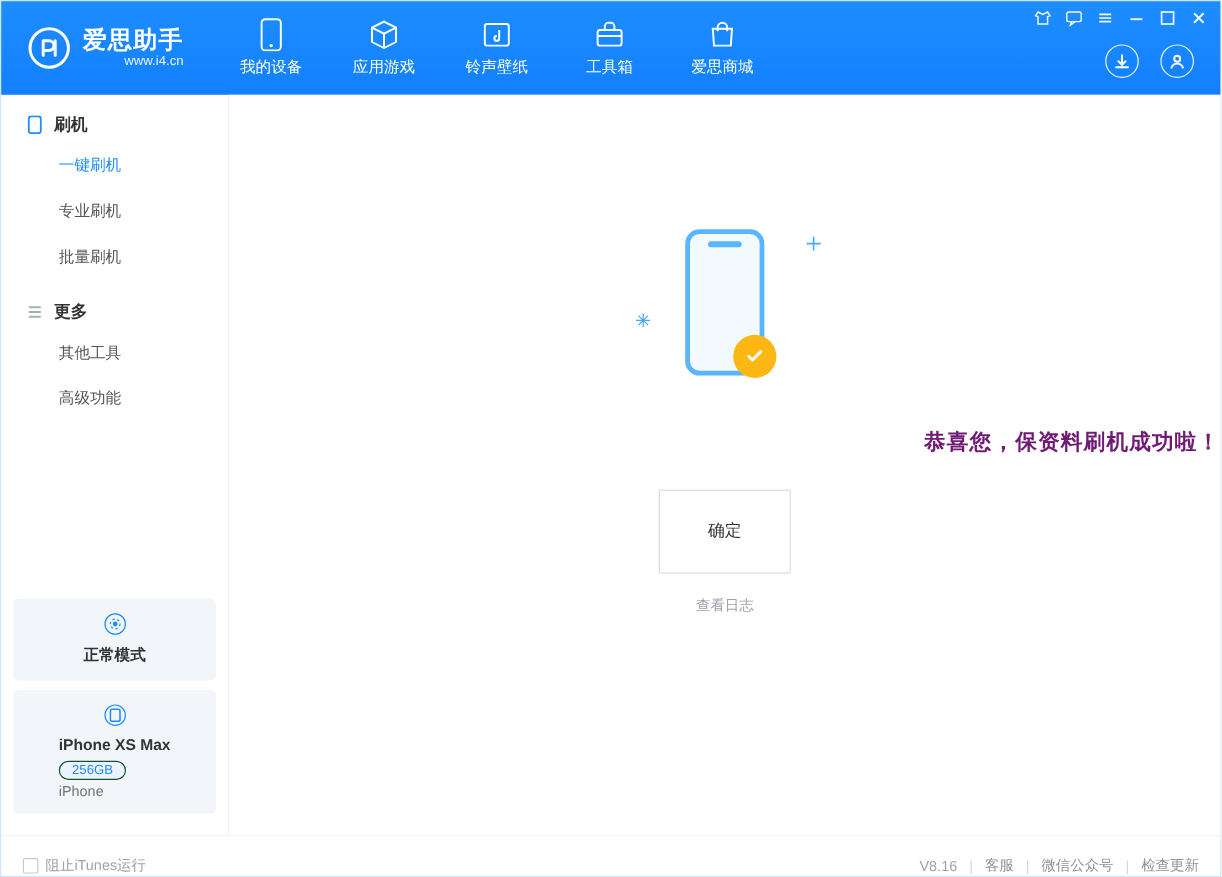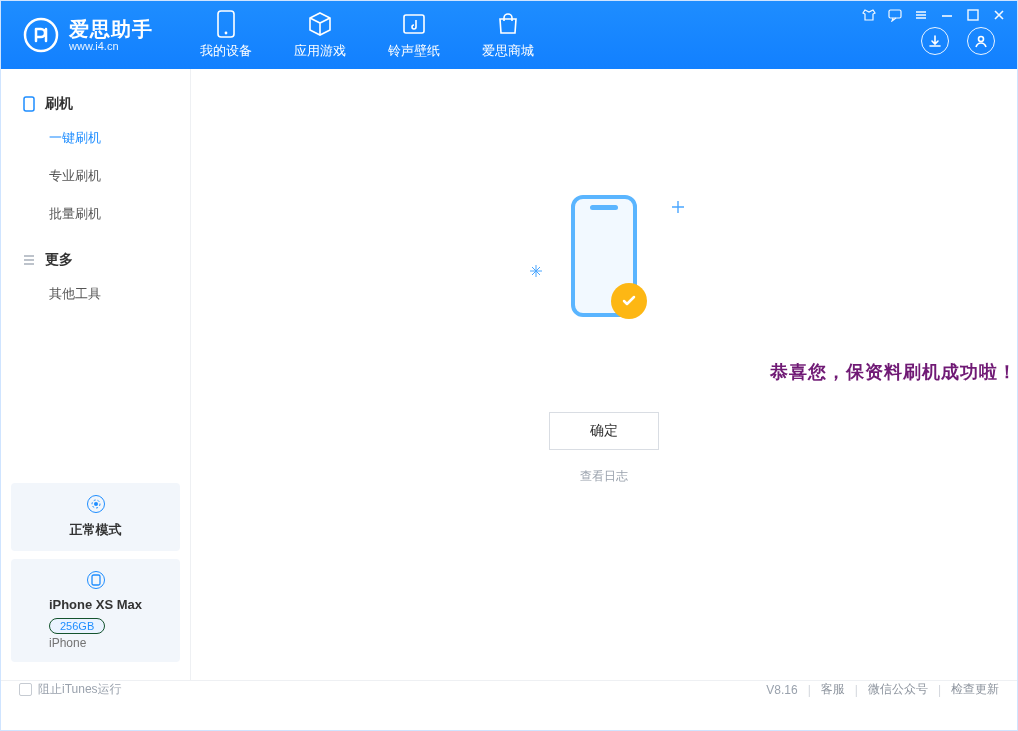--- a/index.html
+++ b/index.html
@@ -1,20 +1,20 @@
 <!DOCTYPE html>
 <html><head>
 <meta charset="utf-8">
 <style>
 * { margin: 0; padding: 0; box-sizing: border-box; }
 body { font-family: "Microsoft YaHei", "PingFang SC", sans-serif; font-size: 13px; color: #333; background: #fff; }
 .app { width: 1018px; height: 731px; border: 1px solid #cfe4ff; display: flex; flex-direction: column; position: relative; }
 
 
-.header { height: 68px; background: linear-gradient(#1e8dff, #1280ff); color: #fff; display: flex; align-items: stretch; position: relative; }
+.header { height: 78px; background: linear-gradient(#1e8dff, #1280ff); color: #fff; display: flex; align-items: stretch; position: relative; text-align: right; }
 .brand { display: flex; align-items: center; padding: 0 18px 0 22px; }
 .brand-logo { width: 36px; height: 36px; margin-right: 10px; display: flex; align-items: center; justify-content: center; }
 .brand-text { line-height: 1.1; }
 .brand-title { font-size: 20px; font-weight: 600; letter-spacing: 1px; }
 .brand-sub { font-size: 11px; opacity: .9; }
 
 .tabs { display: flex; height: 100%; margin-left: 8px; }
 .tab { width: 94px; display: flex; flex-direction: column; align-items: center; justify-content: center; gap: 4px; cursor: pointer; position: relative; }
 .tab.active { background: rgba(255,255,255,.14); }
 .tab-icon { width: 28px; height: 28px; display: flex; align-items: center; justify-content: center; }
@@ -24,21 +24,21 @@
 .wc { width: 16px; height: 16px; display: flex; align-items: center; justify-content: center; cursor: pointer; opacity: .95; }
 
 .header-right { position: absolute; bottom: 14px; right: 22px; display: flex; gap: 18px; }
 .hr-btn { width: 28px; height: 28px; border: 1.5px solid rgba(255,255,255,.9); border-radius: 50%; display: flex; align-items: center; justify-content: center; cursor: pointer; }
 
 
 .body { flex: 1; display: flex; min-height: 0; }
 
 
 .sidebar { width: 190px; border-right: 1px solid #eef0f3; display: flex; flex-direction: column; }
-.sb-scroll { flex: 1; overflow: auto; padding-top: 18px; }
+.sb-scroll { flex: 1; overflow: auto; padding-top: 8px; }
 .sb-group { padding: 8px 0 6px 20px; display: flex; align-items: center; gap: 8px; color: #333; font-weight: 600; font-size: 14px; }
 .sb-group .gicon { width: 16px; height: 16px; display: flex; align-items: center; justify-content: center; }
 .sb-item { padding: 10px 0 10px 48px; font-size: 13px; color: #555; cursor: pointer; }
 .sb-item.active { color: #1e8dff; }
 
 .sb-cards { margin: 10px; }
 .card { background: #f2f6fb; border-radius: 4px; padding: 12px 12px; margin-bottom: 8px; }
 .card-row { display: flex; align-items: center; gap: 8px; font-size: 13px; font-weight: 600; color: #333; flex-direction: column; }
 .card-icon { width: 18px; height: 18px; border: 1.5px solid #1e8dff; border-radius: 50%; display: flex; align-items: center; justify-content: center; }
 .storage-badge { display: inline-block; color: #1e8dff; border: 1px solid #14532d; background: #eaf3ff; border-radius: 10px; padding: 1px 10px; font-size: 11px; margin: 6px 0 0 26px; }
@@ -52,25 +52,25 @@
 .main { flex: 1; position: relative; background: #fff; }
 .center { position: absolute; left: 50%; top: 44%; transform: translate(-50%, -50%); text-align: center; width: 100%; }
 .device-illus { display: inline-block; position: relative; width: 160px; height: 140px; }
 .sparkle { position: absolute; width: 12px; height: 12px; color: #2aa0ff; }
 .sparkle.l { left: 6px; top: 74px; }
 .sparkle.r { right: 0; top: 10px; }
 .phone { width: 66px; height: 122px; border: 4px solid #5ab5ff; border-radius: 12px; margin: 0 auto; position: relative; top: 4px; background: #f2f9ff; }
 .phone:before { content:""; position: absolute; left: 50%; top: 6px; transform: translateX(-50%); width: 28px; height: 5px; background: #5ab5ff; border-radius: 3px; }
 .check { position: absolute; right: -14px; bottom: -6px; width: 36px; height: 36px; background: #fdb714; border-radius: 50%; display: flex; align-items: center; justify-content: center; }
 .success-text { font-size: 18px; font-weight: 600; margin-top: 26px; color: #701a75; letter-spacing: 1px; text-align: right; }
-.ok-btn { display: inline-block; margin-top: 28px; border: 1px solid #d9dde3; background: #fff; padding: 9px 40px; font-size: 14px; color: #333; cursor: pointer; }
+.ok-btn { display: inline-block; margin-top: 28px; border: 1px solid #d9dde3; background: #fff; padding: 25px 40px; font-size: 14px; color: #333; cursor: pointer; }
 .log-link { margin-top: 18px; font-size: 12px; color: #9aa2ad; cursor: pointer; }
 
 
-.statusbar { height: 50px; border-top: 1px solid #eef0f3; display: flex; align-items: flex-start; padding: 0 18px; font-size: 12px; color: #9aa2ad; }
+.statusbar { height: 34px; border-top: 1px solid #eef0f3; display: flex; align-items: flex-end; padding: 0 18px; font-size: 12px; color: #9aa2ad; }
 .statusbar .left { display: flex; align-items: center; gap: 6px; }
 .statusbar .right { margin-left: auto; display: flex; align-items: center; gap: 10px; }
 .statusbar .sep { color: #d3d7dd; }
 .statusbar a { color: #8d949e; cursor: pointer; }
 
 svg { display: block; }
 </style>
 </head>
 <body>
 
@@ -114,20 +114,29 @@
             <svg width="26" height="26" viewBox="0 0 26 26">
               <rect x="3" y="4" width="20" height="18" rx="2" fill="none" stroke="#fff" stroke-width="1.6"></rect>
               <path d="M15 9v7a2 2 0 1 1-2-2" stroke="#fff" stroke-width="1.6" fill="none"></path>
             </svg>
           </span>
         <span class="tab-label">铃声壁纸</span>
       </div>
       <div class="tab">
         <span class="tab-icon">
             <svg width="26" height="26" viewBox="0 0 26 26">
+              <rect x="3" y="9" width="20" height="13" rx="2" fill="none" stroke="#fff" stroke-width="1.6"></rect>
+              <path d="M9 9V6a3 3 0 0 1 3-3h2a3 3 0 0 1 3 3v3M3 14h20" stroke="#fff" stroke-width="1.6" fill="none"></path>
+            </svg>
+          </span>
+        <span class="tab-label">工具箱</span>
+      </div>
+      <div class="tab">
+        <span class="tab-icon">
+            <svg width="26" height="26" viewBox="0 0 26 26">
               <path d="M5 8h16l-1 14H6z" fill="none" stroke="#fff" stroke-width="1.6"></path>
               <path d="M9 10V7a4 4 0 0 1 8 0v3" stroke="#fff" stroke-width="1.6" fill="none"></path>
             </svg>
           </span>
         <span class="tab-label">爱思商城</span>
       </div>
     </div>
 
     <div class="window-controls">
       <span class="wc">
@@ -196,20 +205,21 @@
 
         <div class="sb-group" style="margin-top:10px;">
           <span class="gicon">
               <svg width="14" height="14" viewBox="0 0 14 14">
                 <path d="M2 3h10M2 7h10M2 11h10" stroke="#a8b0ba" stroke-width="1.6"></path>
               </svg>
             </span>
           <span>更多</span>
         </div>
         <div class="sb-item">其他工具</div>
+        <div class="sb-item">高级功能</div>
       </div>
 
       <div class="sb-cards">
         <div class="card">
           <div class="card-row">
             <span class="card-icon">
                 <svg width="10" height="10" viewBox="0 0 10 10">
                   <circle cx="5" cy="5" r="2" fill="#1e8dff"></circle>
                   <circle cx="5" cy="5" r="4" fill="none" stroke="#1e8dff" stroke-width="1" stroke-dasharray="2 2"></circle>
                 </svg>

